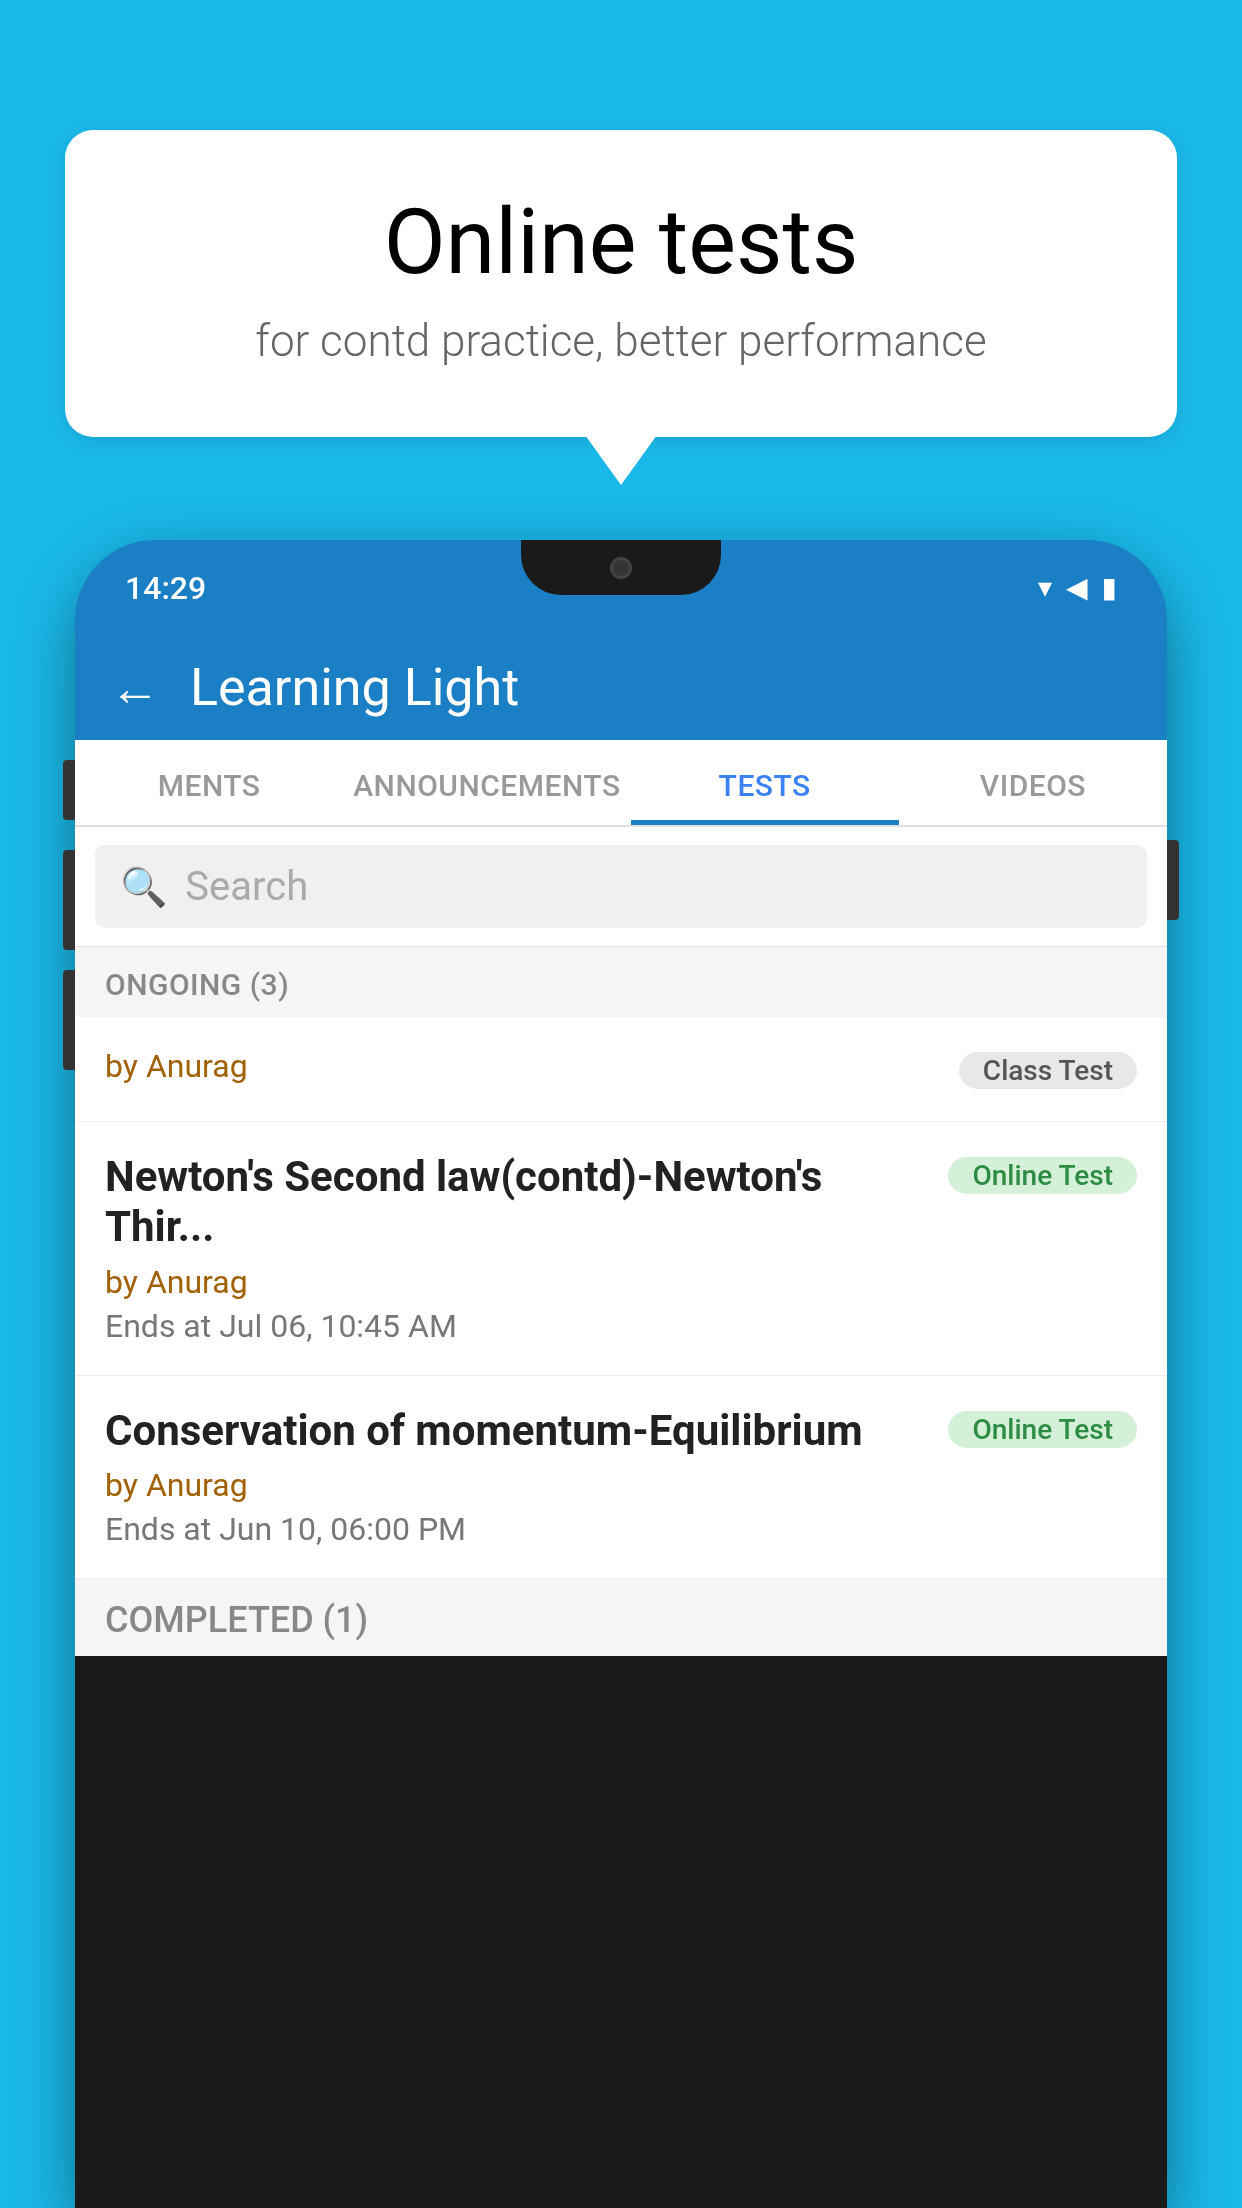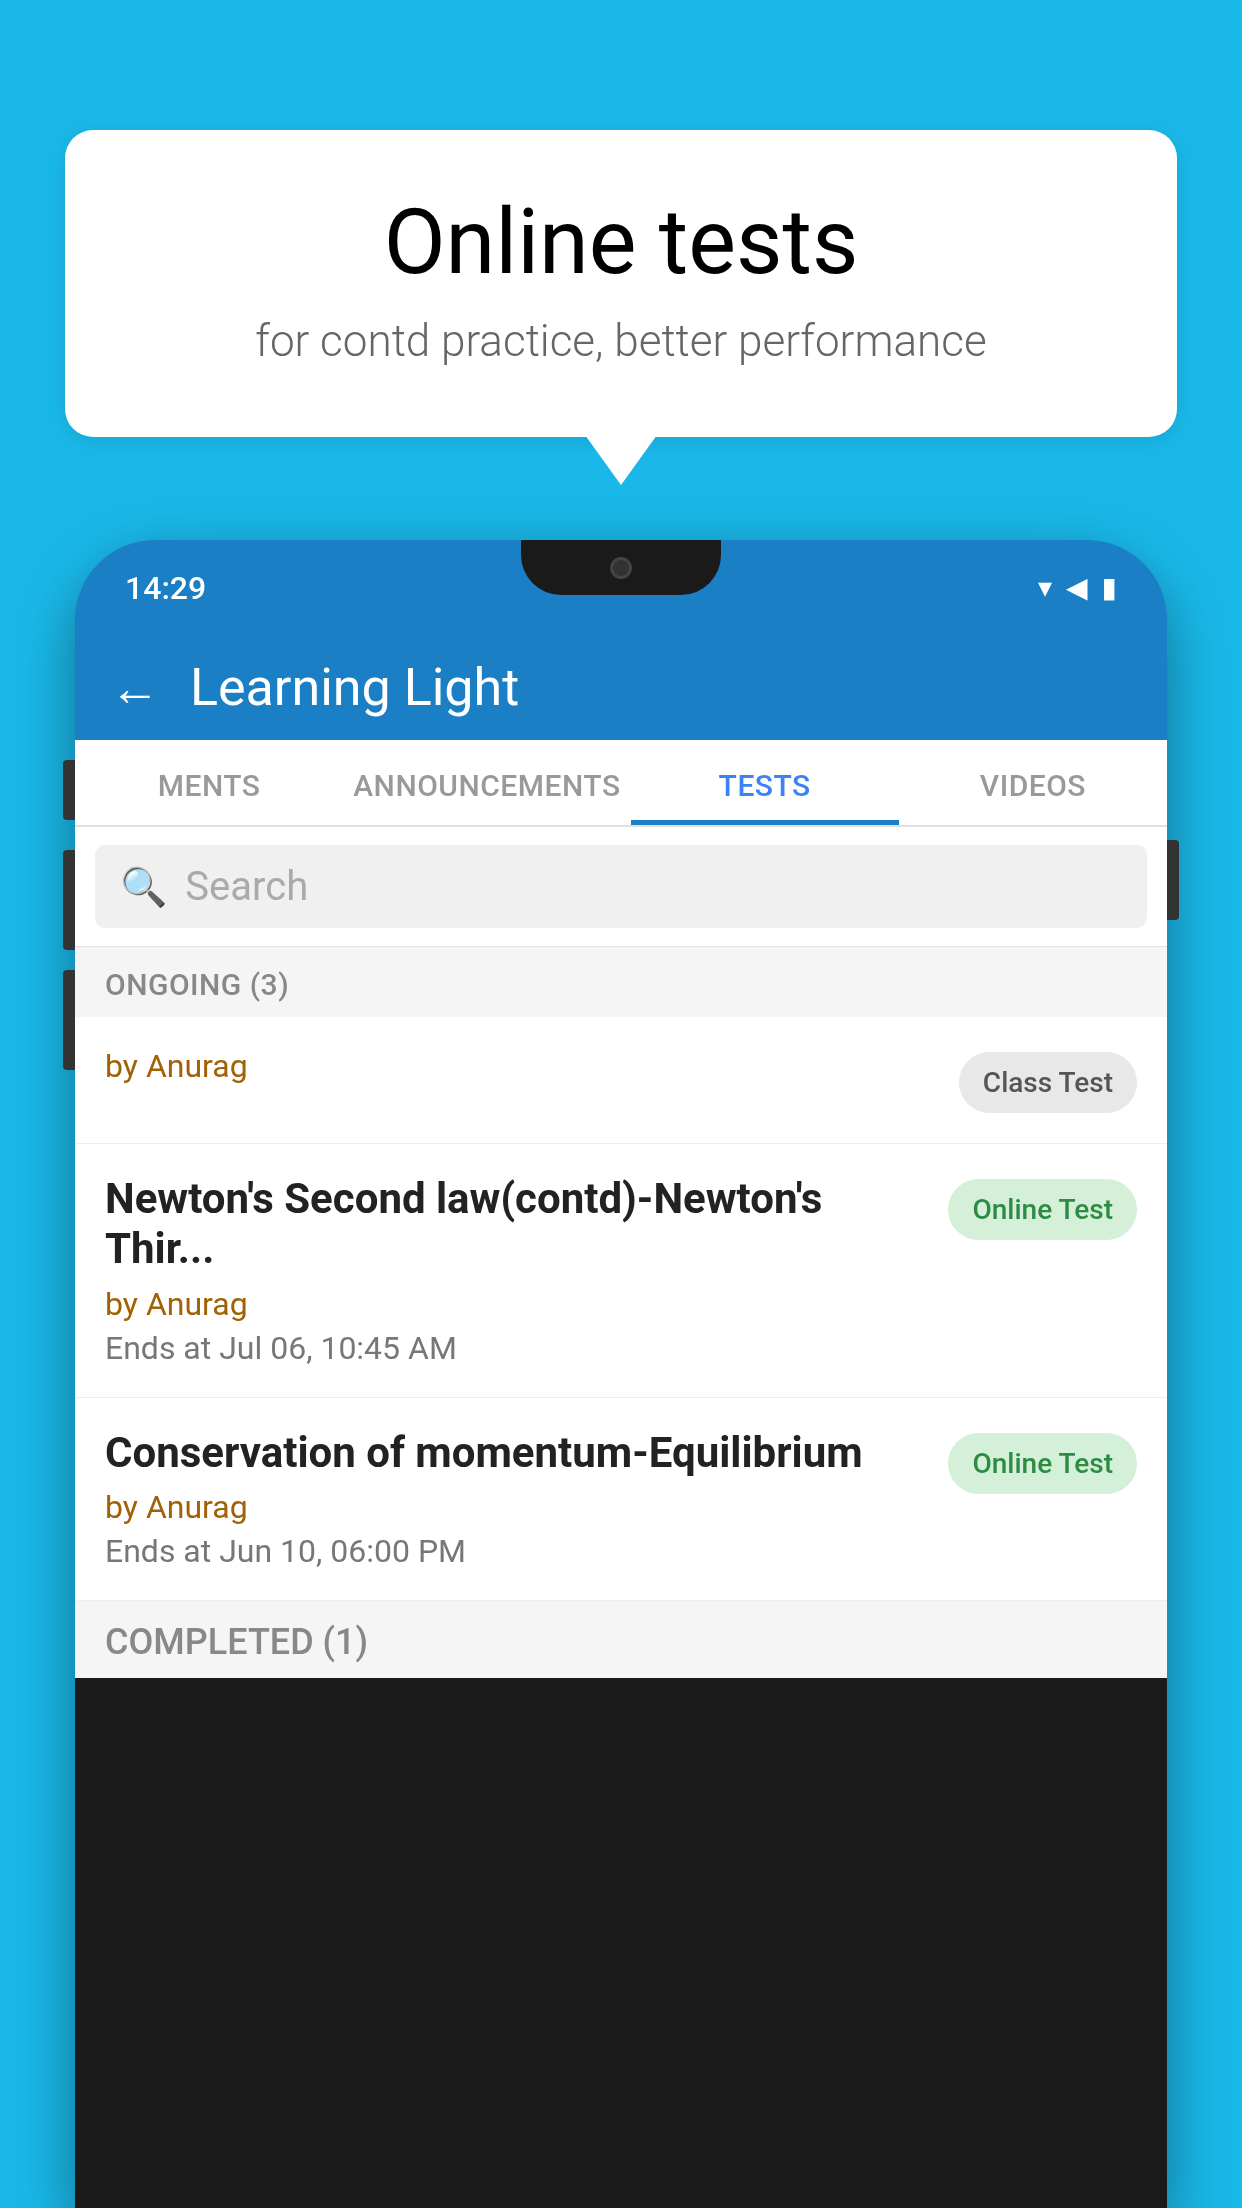--- a/index.html
+++ b/index.html
@@ -260,21 +260,21 @@
       margin-bottom: 6px;
     }
 
     .test-item-time {
       font-size: 32px;
       color: #777;
     }
 
     .test-badge {
       border-radius: 40px;
-      padding: 14px 24px;
+      padding: 2px 24px;
       font-size: 28px;
       font-weight: 500;
       white-space: nowrap;
       min-width: 150px;
       text-align: center;
       margin-top: 5px;
     }
 
     .badge-class {
       background: #e8e8e8;

